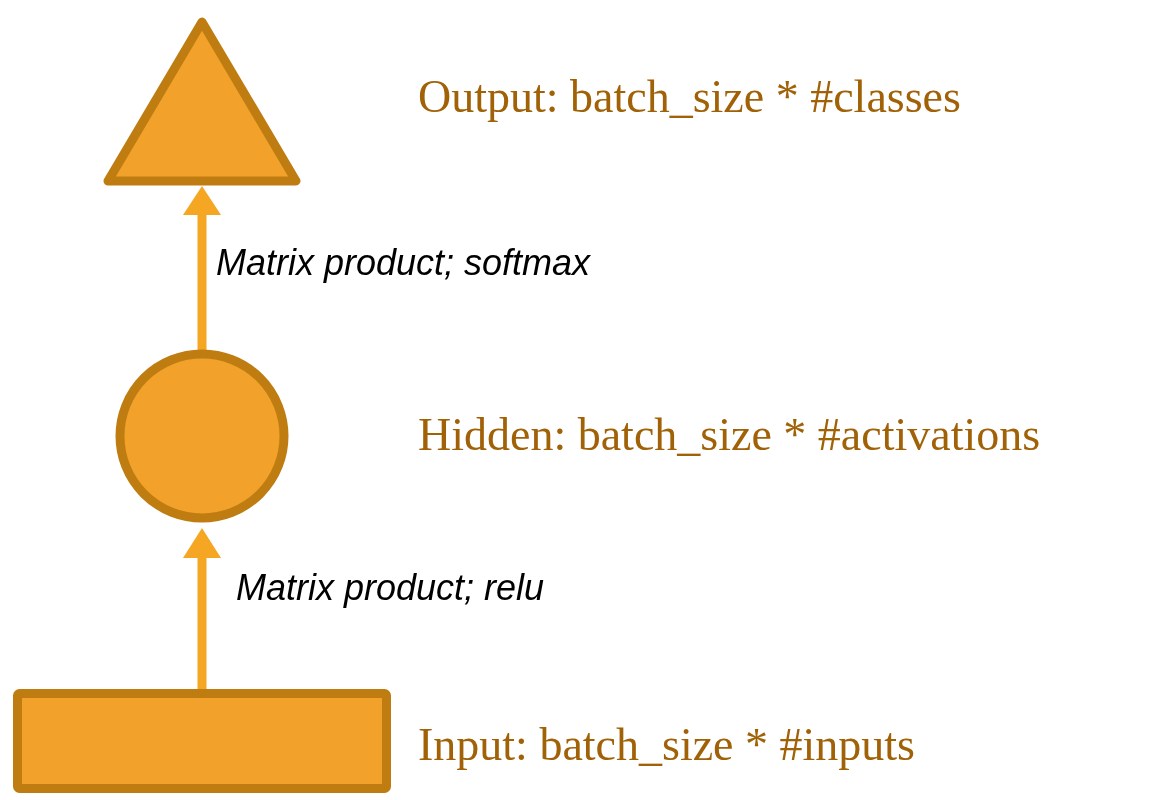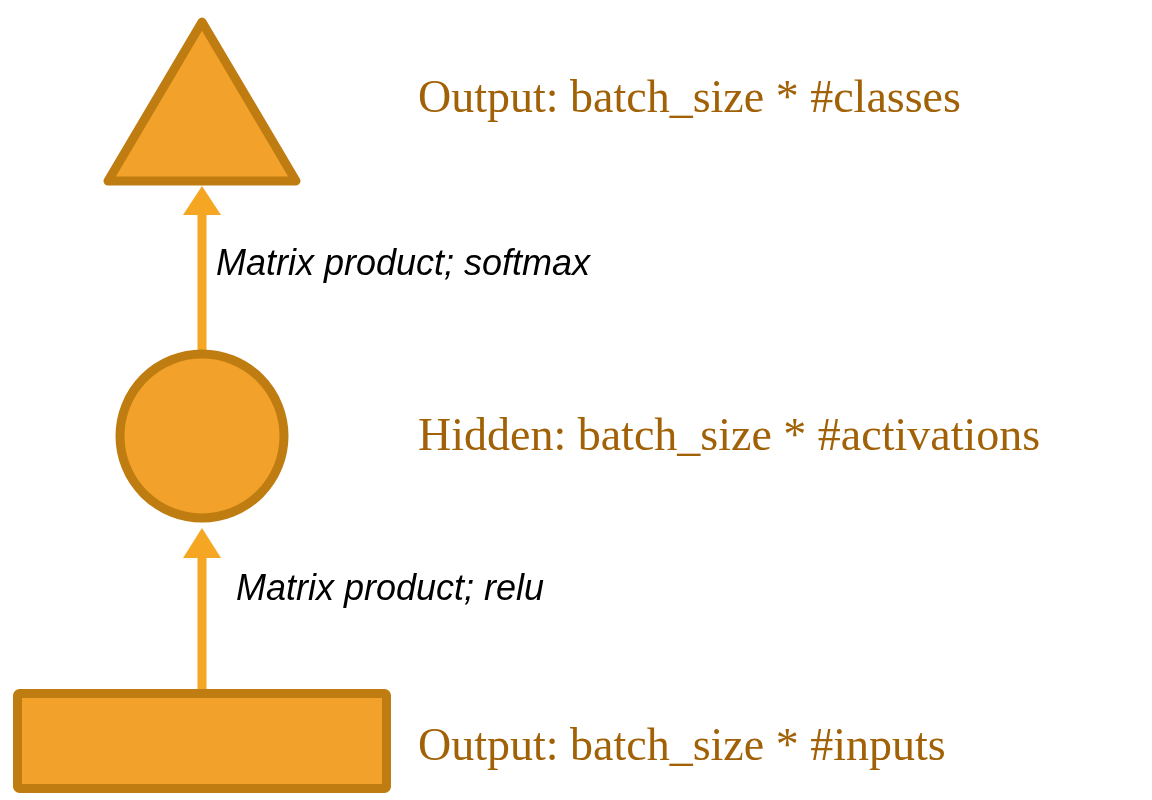--- a/index.html
+++ b/index.html
@@ -74,19 +74,19 @@
       <polygon points="202,528 221,558 183,558" fill="#F5A623"></polygon>
     </g>
 
     <rect x="17.5" y="693.5" width="369" height="95" fill="#F2A22A" stroke="#BF7D11" stroke-width="9" rx="2" ry="2"></rect>
   </svg>
 
   <div id="label-output" class="node-label">Output: batch_size * #classes</div>
 
   <div id="label-hidden" class="node-label">Hidden: batch_size * #activations</div>
 
-  <div id="label-input" class="node-label">Output: batch_size * #inputs</div>
+  <div id="label-input" class="node-label">Input: batch_size * #inputs</div>
 
   <div id="label-edge-softmax" class="edge-label">Matrix product; softmax</div>
 
   <div id="label-edge-relu" class="edge-label">Matrix product; relu</div>
 
 </div>
 
 </body></html>

